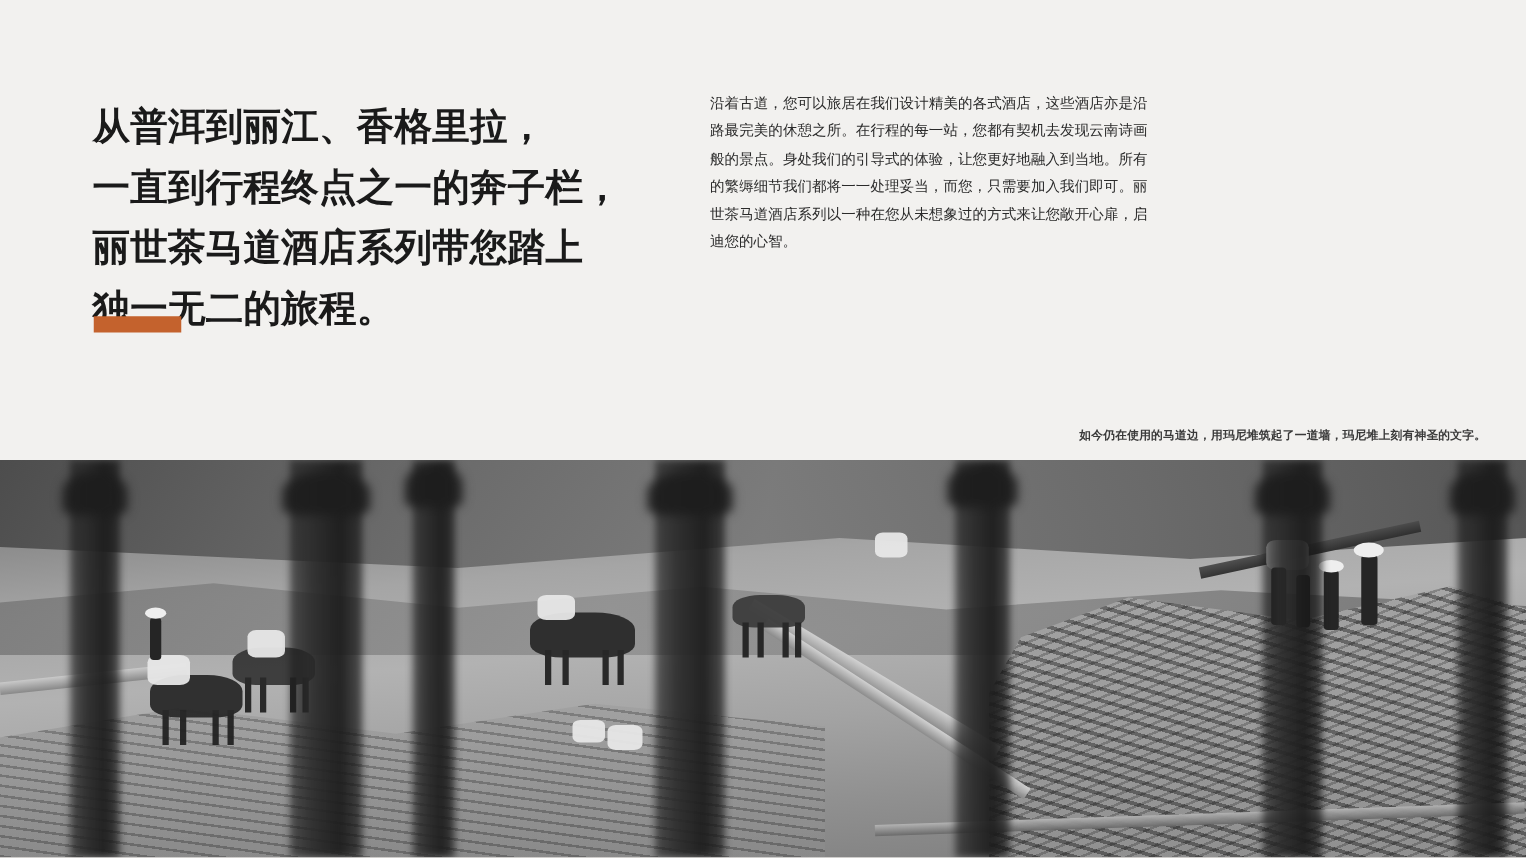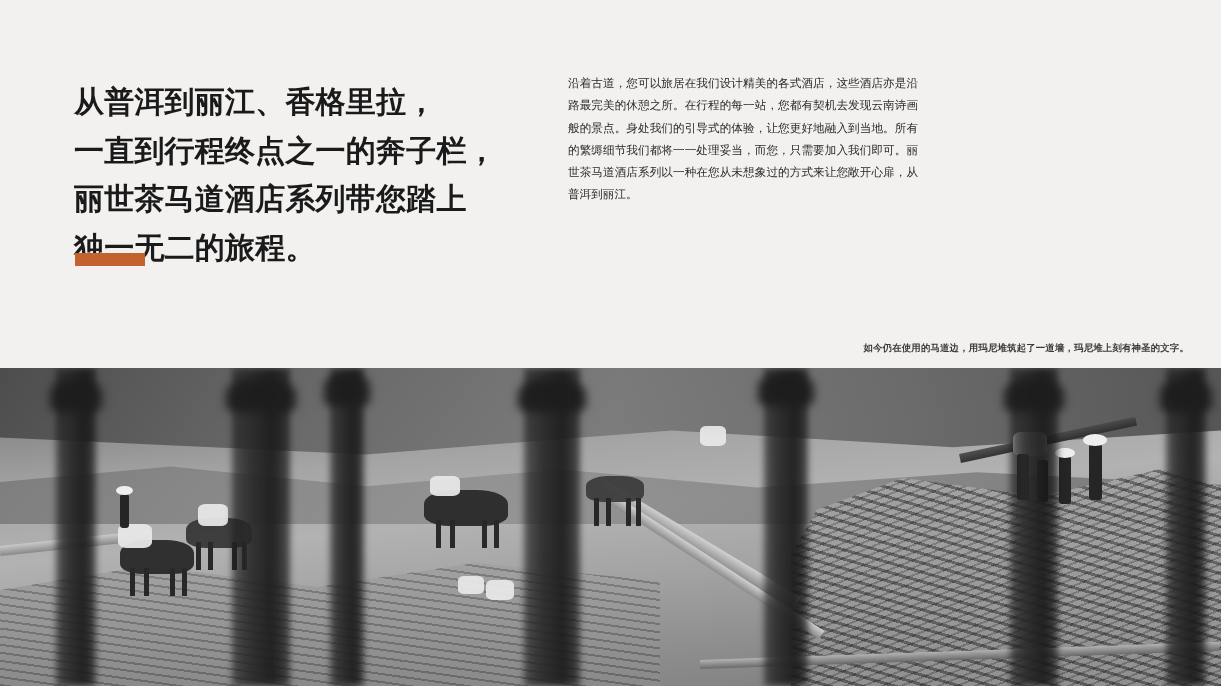--- a/index.html
+++ b/index.html
@@ -221,21 +221,21 @@
 
   <div class="top-area">
 
     <div class="headline">从普洱到丽江、香格里拉，
 一直到行程终点之一的奔子栏，
 丽世茶马道酒店系列带您踏上
 独一无二的旅程。</div>
 
     <div class="accent-bar"></div>
 
-    <div class="body-copy">沿着古道，您可以旅居在我们设计精美的各式酒店，这些酒店亦是沿路最完美的休憩之所。在行程的每一站，您都有契机去发现云南诗画般的景点。身处我们的引导式的体验，让您更好地融入到当地。所有的繁缛细节我们都将一一处理妥当，而您，只需要加入我们即可。丽世茶马道酒店系列以一种在您从未想象过的方式来让您敞开心扉，从普洱到丽江。</div>
+    <div class="body-copy">沿着古道，您可以旅居在我们设计精美的各式酒店，这些酒店亦是沿路最完美的休憩之所。在行程的每一站，您都有契机去发现云南诗画般的景点。身处我们的引导式的体验，让您更好地融入到当地。所有的繁缛细节我们都将一一处理妥当，而您，只需要加入我们即可。丽世茶马道酒店系列以一种在您从未想象过的方式来让您敞开心扉，启迪您的心智。</div>
 
     <div class="caption">如今仍在使用的马道边，用玛尼堆筑起了一道墙，玛尼堆上刻有神圣的文字。</div>
   </div>
 
   <div class="photo">
     <div class="photo-inner">
       <div class="ground"></div>
       <div class="slope-top"></div>
       <div class="ridge"></div>
       <div class="rubble-right"></div>

